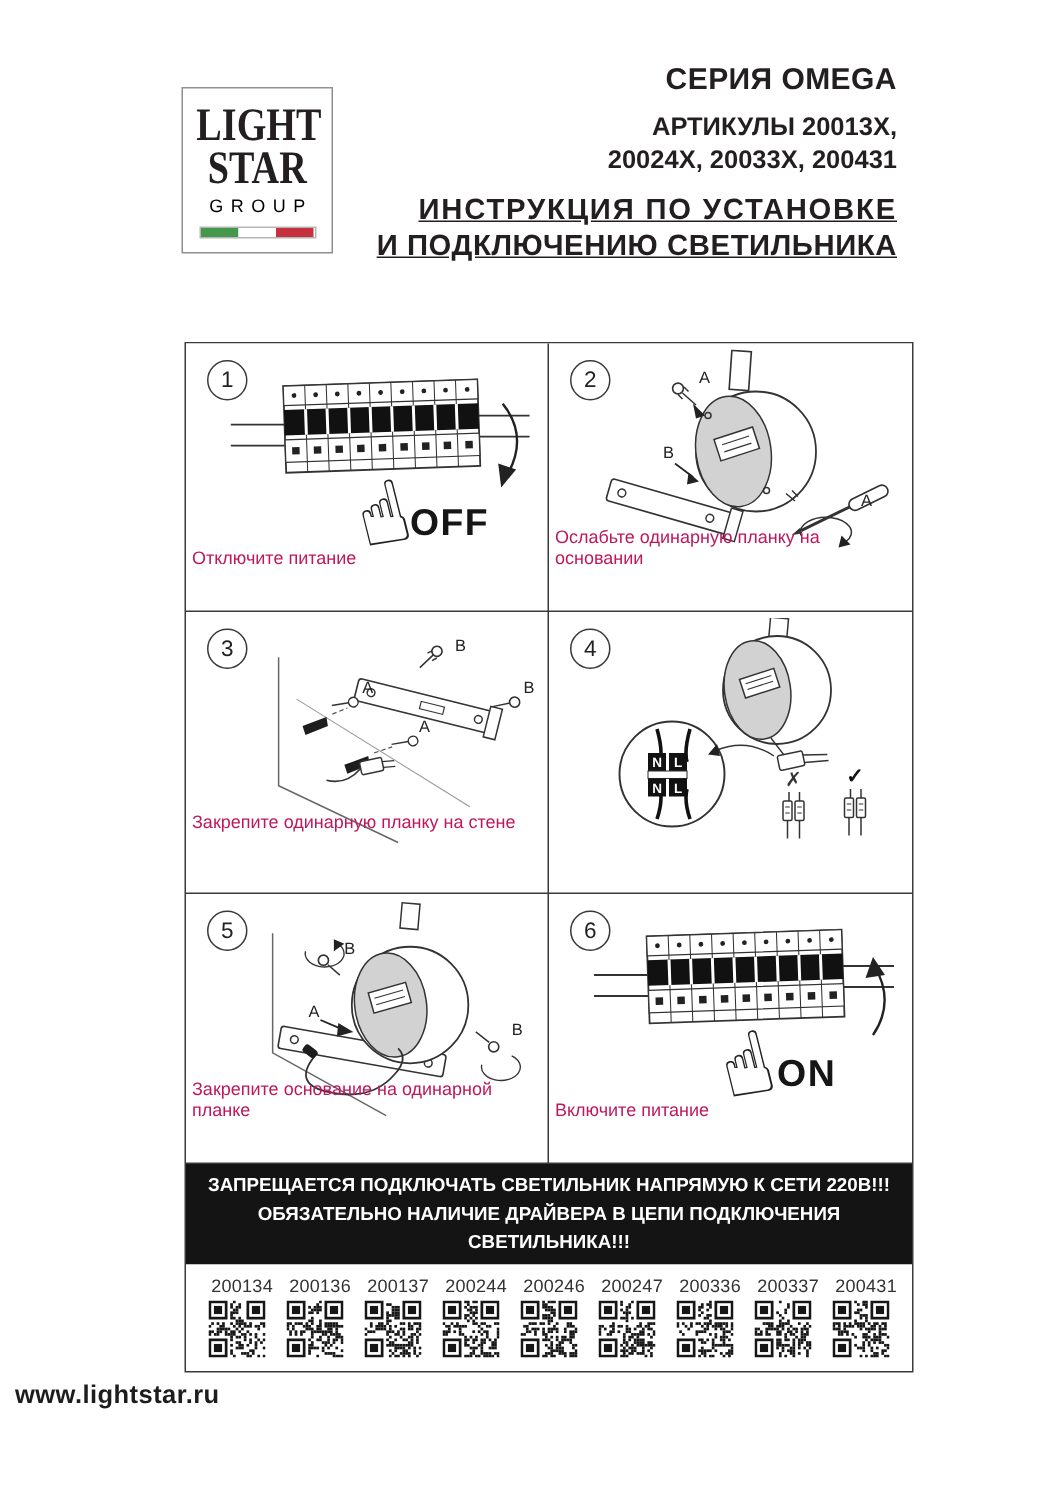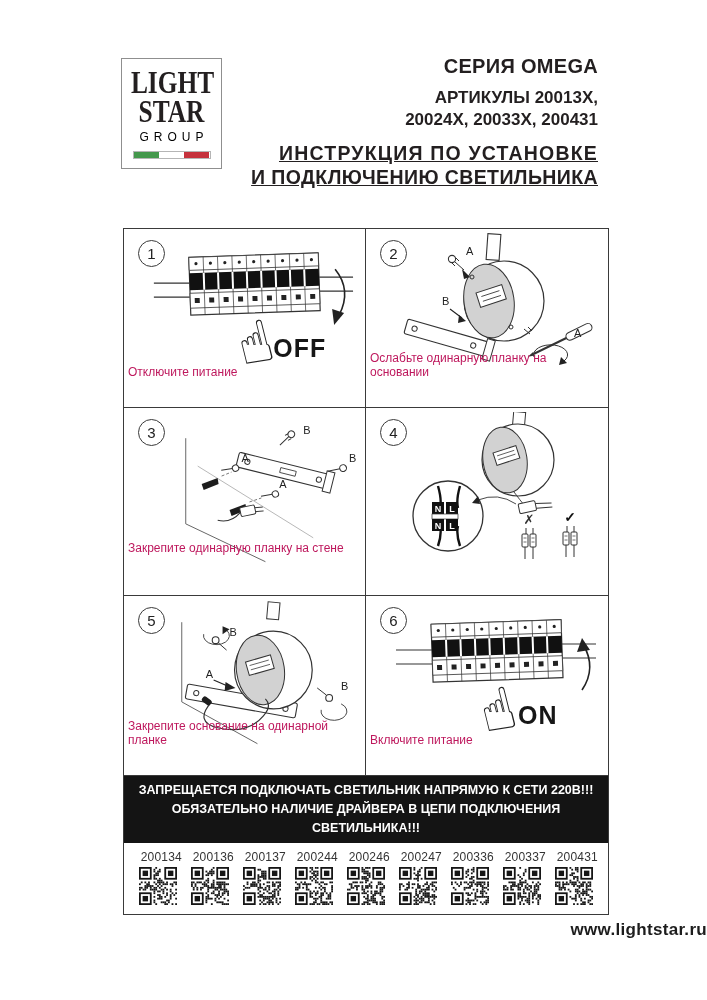--- a/index.html
+++ b/index.html
@@ -10,21 +10,21 @@
 
   
   .logo-box { position:absolute; left:111px; top:58px; width:101px; height:111px;
               border:1px solid #8f8f8f; text-align:center; padding-top:10px; background:#fff; }
   .logo-word { font-family:"Liberation Serif", serif; font-weight:bold; font-size:31px; line-height:0.92;
                color:#231f20; transform:scaleX(0.82); transform-origin:center; letter-spacing:0; }
   .logo-group { font-size:12px; letter-spacing:5px; color:#000000; margin-top:4px; padding-left:5px; }
   .logo-flag { width:78px; height:8px; margin:7px auto 0; display:flex; border:1px solid #b5b5b5; }
   .logo-flag span { flex:1; height:100%; }
 
-  .header-text { position:absolute; right:109px; top:55px; text-align:right; }
+  .header-text { position:absolute; right:109px; top:42px; text-align:right; }
   .hdr-series { font-size:20px; font-weight:bold; letter-spacing:0.3px; }
   .hdr-articles { font-size:17px; font-weight:bold; line-height:1.32; margin-top:9px; }
   .hdr-title { font-size:19.5px; font-weight:bold; line-height:1.26; margin-top:9px; letter-spacing:1.2px;text-decoration:underline; }
   .hdr-title .t2 { letter-spacing:0.4px; }
 
   
   .sheet { position:absolute; left:113px; top:228px; width:486px; border:1px solid #3a3a3a; background:#fff; }
   .steps-grid { display:grid; grid-template-columns:1fr 1fr; }
   .cell { position:relative; border-bottom:1px solid #3a3a3a; background:#fff; }
   .cell.colL { border-right:1px solid #3a3a3a; }
@@ -42,21 +42,21 @@
   .banner { background:#141414; color:#fff; text-align:center; font-weight:bold; font-size:12.5px;
             line-height:1.5; padding:5px 4px 6px; border-top:0; }
 
   
   .qr-row { display:flex; justify-content:space-between; padding:7px 10px 9px; background:#fff; }
   .qr-item { text-align:right; width:48px; }
   .qr-label { font-size:12px; color:#333; margin-bottom:3px; letter-spacing:0.2px; }
   .qr-pattern { width:38px; height:38px; margin:0 auto; }
 
   
-  .footer { position:absolute; top:920px; left:0; width:100%; text-align:right;
+  .footer { position:absolute; top:920px; left:0; width:100%; text-align:left;
             font-size:17px; font-weight:bold; color:#1d1d1d; letter-spacing:0.3px; }
 
   svg text { font-family:"Liberation Sans", sans-serif; }
   .hand-glyph { font-family:"DejaVu Sans", sans-serif; }
 </style>
 </head>
 <body>
 
 <div class="page">
 

